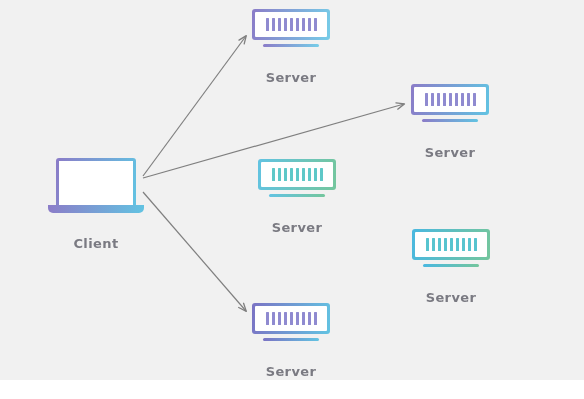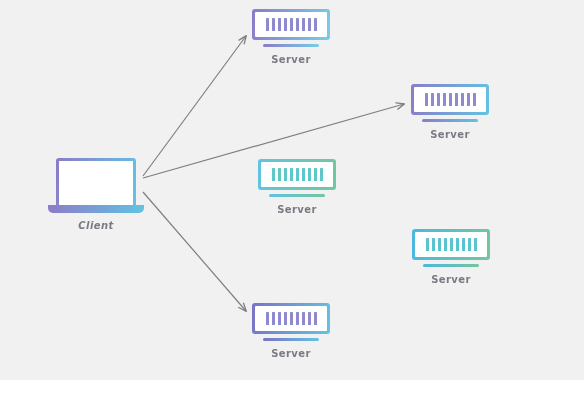--- a/index.html
+++ b/index.html
@@ -27,25 +27,25 @@
     height: 380px;
     pointer-events: none;
   }
 
   
   .node {
     position: absolute;
   }
   .node-label {
     text-align: center;
-    font-size: 10px;
+    font-size: 13px;
     font-weight: bold;
     color: #7a7a82;
     letter-spacing: 0.4px;
-    margin-top: 7px;
+    margin-top: 23px;
     font-family: "DejaVu Sans", sans-serif;
   }
 
   
   .server {
     width: 78px;
   }
   .server-box {
     position: relative;
     width: 78px;
@@ -72,21 +72,20 @@
   .server-base {
     width: 56px;
     height: 3px;
     border-radius: 2px;
     margin: 4px auto 0 auto;
   }
 
   
   .laptop {
     width: 96px;
-    font-style: italic;
   }
   .laptop-screen {
     position: relative;
     width: 80px;
     height: 47px;
     margin: 0 auto;
     border-radius: 3px 3px 0 0;
     box-sizing: border-box;
   }
   .laptop-screen-inner {

